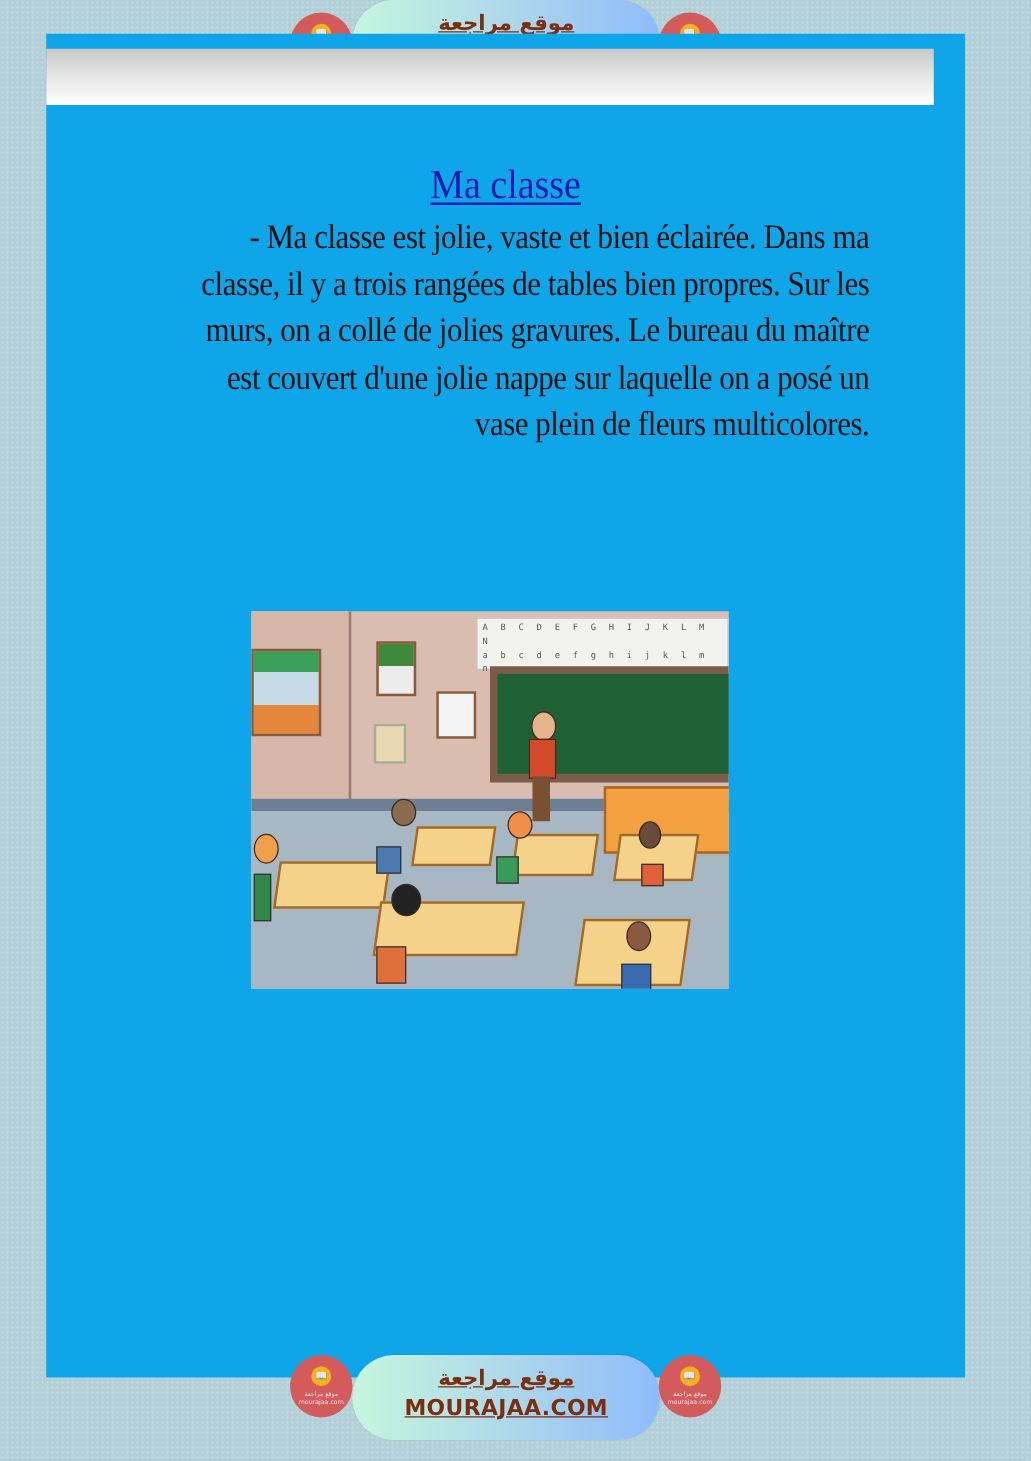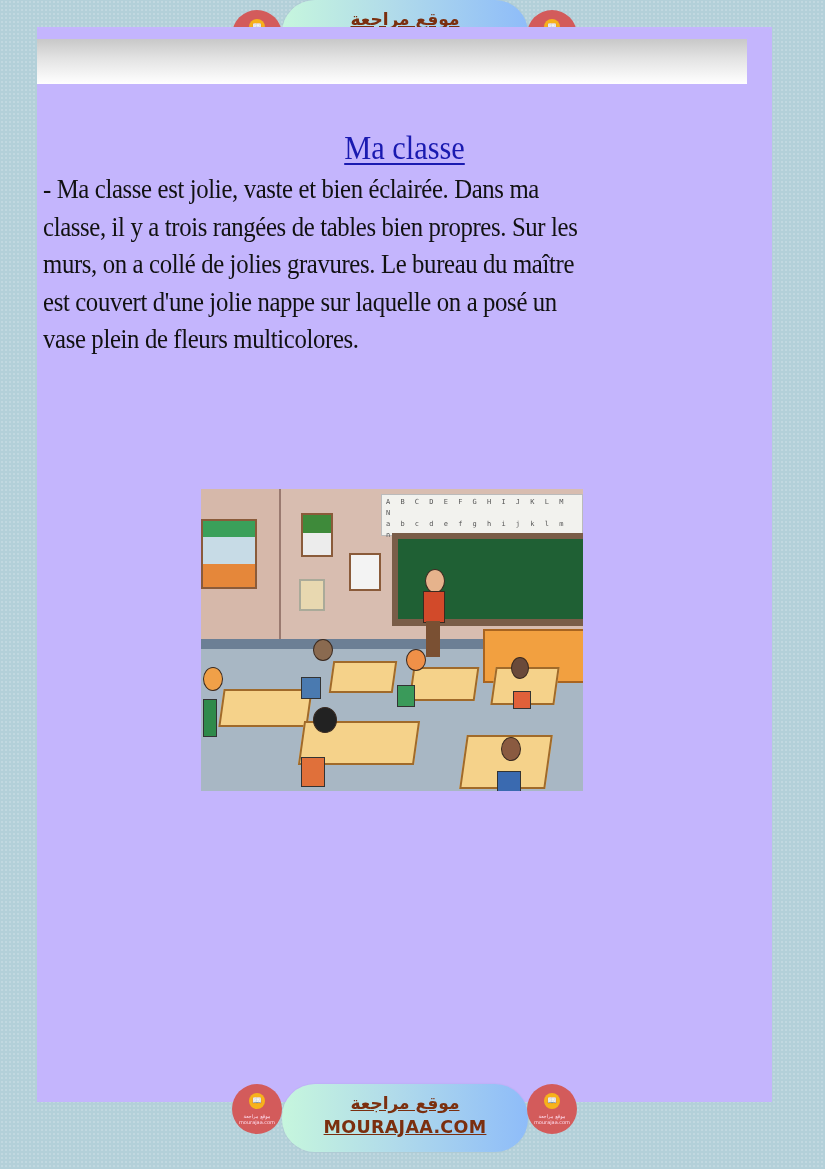--- a/index.html
+++ b/index.html
@@ -5,38 +5,39 @@
   html, body { margin:0; padding:0; }
   body {
     width:825px; height:1169px; position:relative; overflow:hidden;
     background:#b3d0d9;
     background-image: radial-gradient(rgba(255,255,255,0.18) 1px, transparent 1px);
     background-size:4px 4px;
     font-family:"Liberation Serif", serif;
   }
   .page {
     position:absolute; left:37px; top:27px; width:735px; height:1075px;
-    background:#c4b5fd;
+    background:#0ea5e9;
   }
   .page-header-strip {
     position:absolute; left:0; top:12px; width:710px; height:45px;
     background:linear-gradient(to bottom,#c8c8c8 0%,#e4e4e4 45%,#ffffff 100%);
   }
   .doc-title {
     position:absolute; left:0; width:100%; top:103px; text-align:center;
     font-size:33px; color:#1a1ab0; text-decoration:underline;
     text-decoration-thickness:2px; text-underline-offset:4px;
     font-family:"Liberation Serif", serif;
     transform:scaleX(0.92);
   }
   .doc-text {
     position:absolute; left:6px; top:143px; width:725px;
     font-size:27.5px; line-height:37.5px; color:#111;
     font-family:"Liberation Serif", serif;
     letter-spacing:-0.4px;
+    text-align:right;
   }
   .doc-text .line { white-space:nowrap; display:block; transform-origin:left; transform:scaleX(0.90); }
 
   
   .illustration {
     position:absolute; left:164px; top:462px; width:382px; height:302px;
     background:#d8bdb0; overflow:hidden;
   }
   .wall-left { position:absolute; left:0; top:0; width:78px; height:160px; background:#d6b8aa; border-right:2px solid #9a7a70; }
   .floor { position:absolute; left:0; top:160px; width:382px; height:142px; background:#a8b7c4; }

